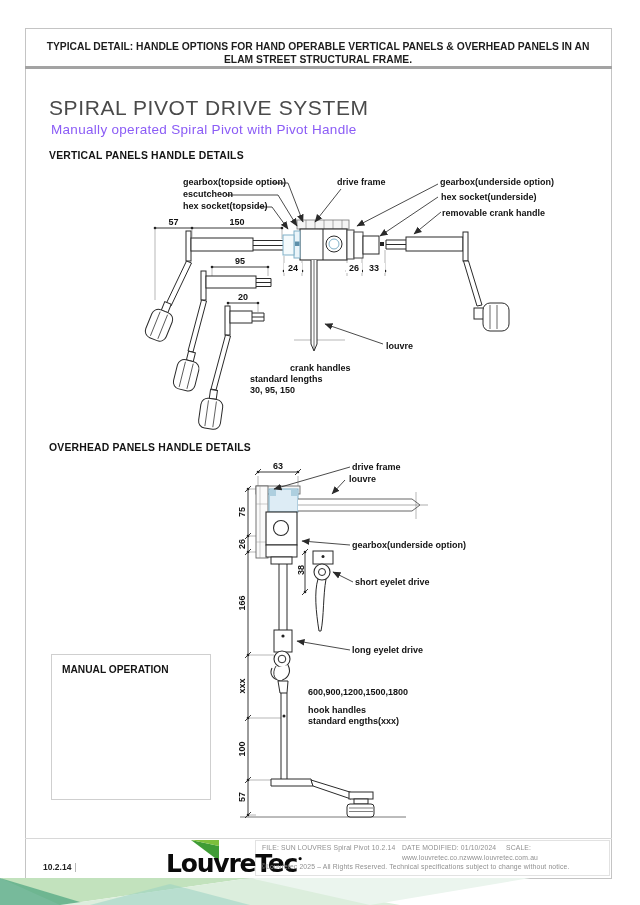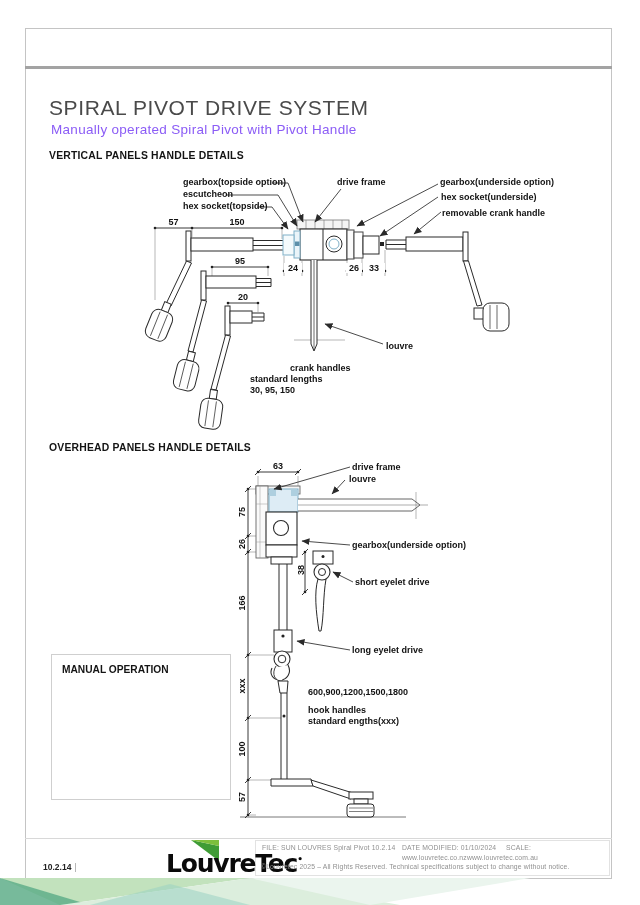--- a/index.html
+++ b/index.html
@@ -16,21 +16,21 @@
   .title{position:absolute;left:49px;top:96px;font-size:21px;color:#4a4a4a;
          letter-spacing:.6px;font-weight:400;}
   .subtitle{position:absolute;left:51px;top:122px;font-size:13.5px;color:#8b5cf6;
          letter-spacing:.3px;}
   .sec{position:absolute;font-size:10.4px;font-weight:700;color:#141414;letter-spacing:.2px;}
   
   .lbl{position:absolute;font-size:9px;font-weight:700;color:#121212;white-space:nowrap;line-height:10px;}
   .dim{text-align:center;}
   .rot{width:36px;text-align:center;transform:rotate(-90deg);}
   
-  .mbox{position:absolute;left:51px;top:654px;width:180px;height:146px;
+  .mbox{position:absolute;left:51px;top:654px;width:160px;height:146px;
         border:1px solid #cfcfcf;background:#fff;box-sizing:border-box;padding:9px 10px;}
   .mbox h3{margin:0 0 8px 0;font-size:10.2px;font-weight:700;color:#141414;}
   .mbox p{margin:0;font-size:9.4px;line-height:1.5;color:#7a7a7a;}
   
   .f-line{position:absolute;left:25px;top:838px;width:587px;height:1px;background:#d8d8d8;}
   .f-box{position:absolute;left:255px;top:840px;width:355px;height:36px;border:1px solid #e2e2e2;box-sizing:border-box;}
   .f-txt{position:absolute;font-size:6.8px;color:#909090;letter-spacing:.15px;white-space:nowrap;}
   .pageref{position:absolute;left:43px;top:862px;font-size:8.5px;font-weight:700;color:#222;}
   .pageref .sep{font-weight:400;color:#9a9a9a;padding-left:3px;}
   .logo{position:absolute;left:166px;top:849px;font-size:25px;font-weight:800;
@@ -38,20 +38,22 @@
   .logo sup{font-size:9px;vertical-align:10px;letter-spacing:0;}
   svg.overlay{position:absolute;left:0;top:0;z-index:1;}
   .z2{z-index:2;}
 </style>
 </head>
 <body>
 
 <div class="sheet"></div>
 
 <div class="hdr">
+  <div>TYPICAL DETAIL: HANDLE OPTIONS FOR HAND OPERABLE VERTICAL PANELS &amp; OVERHEAD PANELS IN AN</div>
+  <div>ELAM STREET STRUCTURAL FRAME.</div>
 </div>
 <div class="rule"></div>
 
 <div class="title">SPIRAL PIVOT DRIVE SYSTEM</div>
 <div class="subtitle">Manually operated Spiral Pivot with Pivot Handle</div>
 <div class="sec" style="left:49px;top:150px;">VERTICAL PANELS HANDLE DETAILS</div>
 <div class="sec" style="left:49px;top:442px;">OVERHEAD PANELS HANDLE DETAILS</div>
 
 <svg class="overlay" width="640" height="905" viewBox="0 0 640 905">
   <defs>

